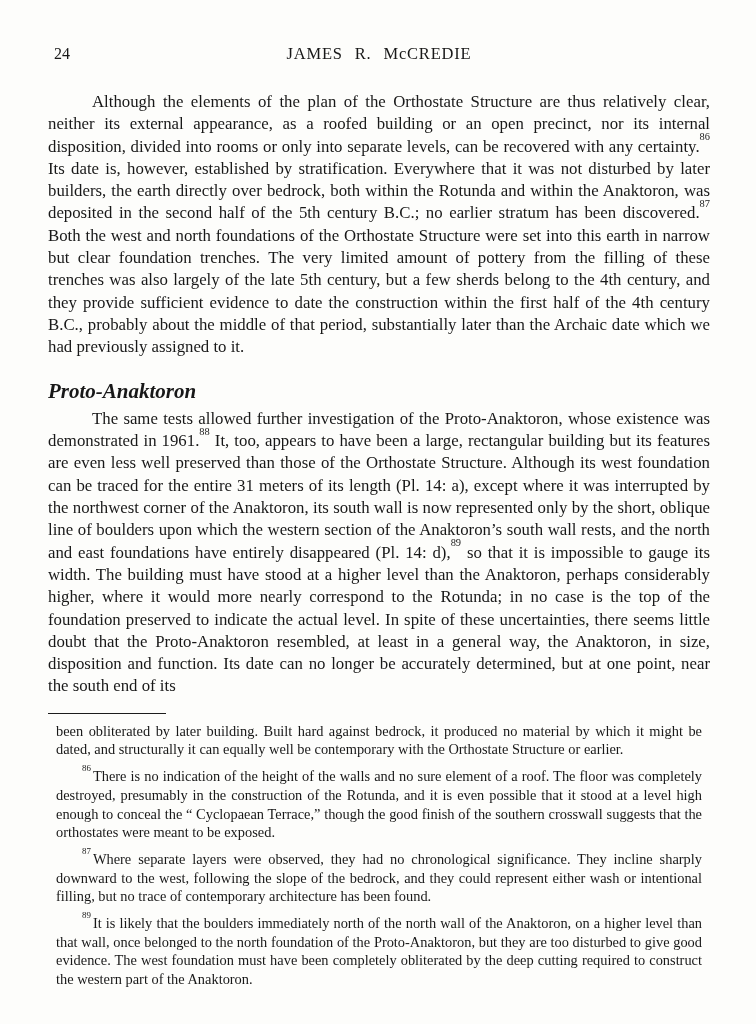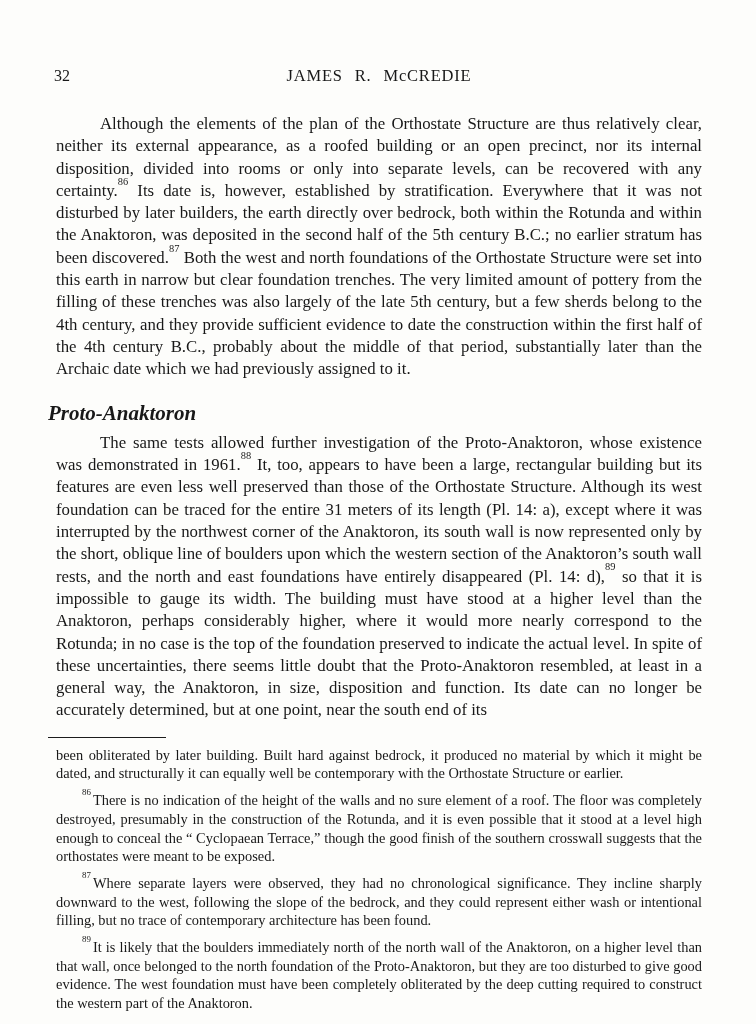--- a/index.html
+++ b/index.html
@@ -27,30 +27,29 @@
     position: absolute;
     left: 6px;
     top: 1px;
     font-size: 16px;
   }
   .running-head {
     text-align: center;
     font-size: 16.5px;
     letter-spacing: 0.8px;
     word-spacing: 7px;
-    margin-top: 22px;
   }
   .body-text {
     margin-top: 25px;
     font-size: 16.8px;
     line-height: 22.3px;
     text-align: justify;
   }
   p.body-para {
-    margin: 8px;
+    margin: 0;
     text-indent: 44px;
     font-family: Liberation Serif, serif;
   }
   .section-heading {
     font-style: italic;
     font-size: 21px;
     margin: 21px 0 6px 0;
   }
   sup.fn-ref, sup.fn-num {
     font-size: 62%;
@@ -81,21 +80,21 @@
   sup.fn-num {
     margin-right: 2px;
   }
 </style>
 </head>
 <body>
 
 <div class="page">
 
   <div class="page-header">
-    <span class="page-number">32</span>
+    <span class="page-number">24</span>
     <div class="running-head">JAMES R. McCREDIE</div>
   </div>
 
   <div class="body-text">
     <p class="body-para">Although the elements of the plan of the Orthostate Structure are thus relatively clear, neither its external appearance, as a roofed building or an open precinct, nor its internal disposition, divided into rooms or only into separate levels, can be recovered with any certainty.<sup class="fn-ref">86</sup> Its date is, however, established by stratification. Everywhere that it was not disturbed by later builders, the earth directly over bedrock, both within the Rotunda and within the Anaktoron, was deposited in the second half of the 5th century B.C.; no earlier stratum has been discovered.<sup class="fn-ref">87</sup> Both the west and north foundations of the Orthostate Structure were set into this earth in narrow but clear foundation trenches. The very limited amount of pottery from the filling of these trenches was also largely of the late 5th century, but a few sherds belong to the 4th century, and they provide sufficient evidence to date the construction within the first half of the 4th century B.C., probably about the middle of that period, substantially later than the Archaic date which we had previously assigned to it.</p>
 
     <h3 class="section-heading">Proto-Anaktoron</h3>
 
     <p class="body-para">The same tests allowed further investigation of the Proto-Anaktoron, whose existence was demonstrated in 1961.<sup class="fn-ref">88</sup> It, too, appears to have been a large, rectangular building but its features are even less well preserved than those of the Orthostate Structure. Although its west foundation can be traced for the entire 31 meters of its length (Pl. 14: a), except where it was interrupted by the northwest corner of the Anaktoron, its south wall is now represented only by the short, oblique line of boulders upon which the western section of the Anaktoron’s south wall rests, and the north and east foundations have entirely disappeared (Pl. 14: d),<sup class="fn-ref">89</sup> so that it is impossible to gauge its width. The building must have stood at a higher level than the Anaktoron, perhaps considerably higher, where it would more nearly correspond to the Rotunda; in no case is the top of the foundation preserved to indicate the actual level. In spite of these uncertainties, there seems little doubt that the Proto-Anaktoron resembled, at least in a general way, the Anaktoron, in size, disposition and function. Its date can no longer be accurately determined, but at one point, near the south end of its</p>
   </div>

